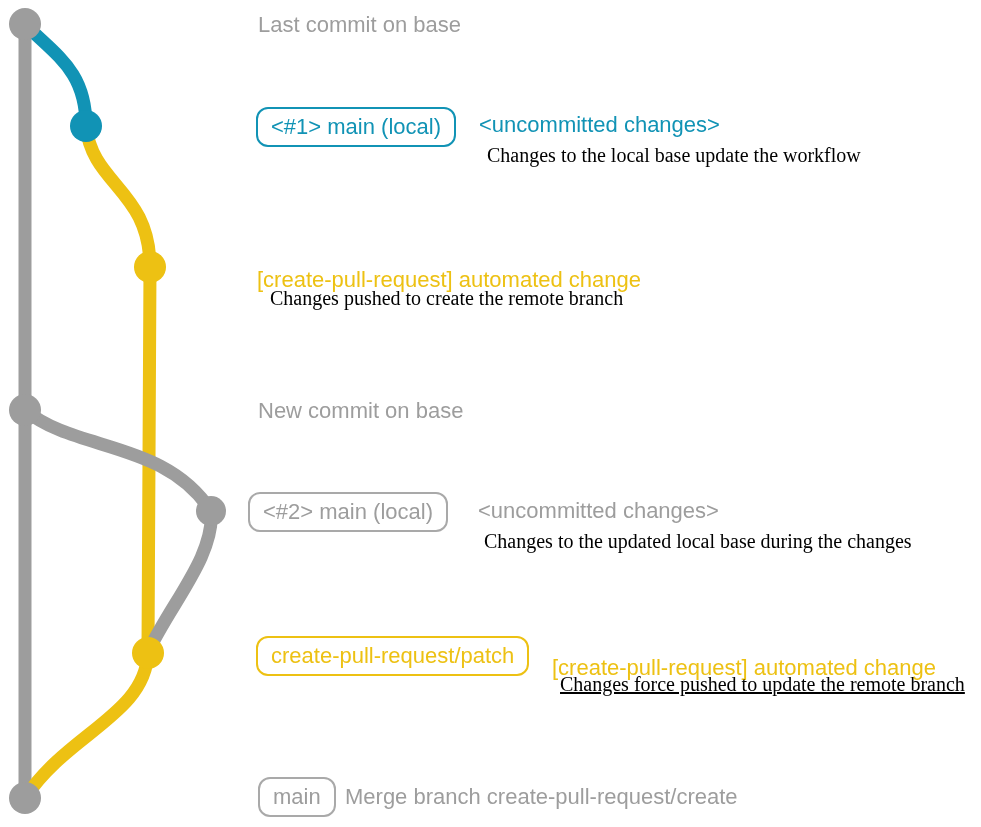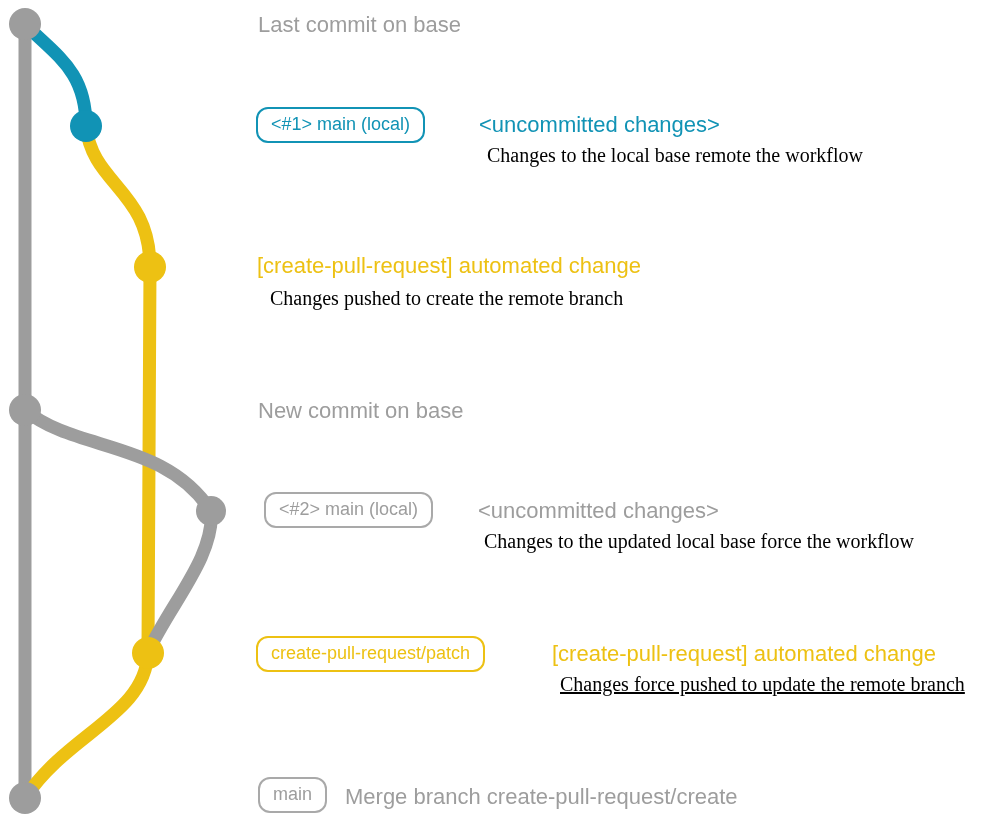--- a/index.html
+++ b/index.html
@@ -38,26 +38,26 @@
   .lbl {
     position: absolute;
     white-space: nowrap;
     font-size: 22px;
     line-height: 1.15;
   }
   .sans  { font-family: "Liberation Sans", sans-serif; }
   .serif { font-family: "Liberation Serif", serif; font-size: 20px; color: var(--text-black); }
   .gray   { color: var(--gray); }
   .teal   { color: var(--teal); }
-  .yellow { color: var(--yellow); }
+  .yellow { color: var(--yellow); margin-top: 14px; }
 
   .badge {
     position: absolute;
     white-space: nowrap;
-    font-size: 18px;
+    font-size: 22px;
     line-height: 1.15;
     padding: 5px 13px 6px 13px;
     border-radius: 12px;
     border: 2px solid;
   }
   .badge-teal   { color: var(--teal);   border-color: var(--teal); }
   .badge-yellow { color: var(--yellow); border-color: var(--yellow); }
   .badge-gray   { color: var(--gray);   border-color: var(--gray-border); }
 </style>
 </head>
@@ -81,30 +81,30 @@
     <circle class="node n-gray" cx="25" cy="410" r="16"></circle>
     <circle class="node n-gray" cx="211" cy="511" r="15"></circle>
     <circle class="node n-yellow" cx="148" cy="653" r="16"></circle>
     <circle class="node n-gray" cx="25" cy="798" r="16"></circle>
   </svg>
 
   <div class="lbl sans gray" style="left:258px; top:12px;">Last commit on base</div>
 
   <div class="badge badge-teal" style="left:256px; top:107px;">&lt;#1&gt; main (local)</div>
   <div class="lbl sans teal" style="left:479px; top:112px;">&lt;uncommitted changes&gt;</div>
-  <div class="lbl serif" style="left:487px; top:144px;">Changes to the local base remote the workflow</div>
+  <div class="lbl serif" style="left:487px; top:144px;">Changes to the local base update the workflow</div>
 
   <div class="lbl sans yellow" style="left:257px; top:253px;">[create-pull-request] automated change</div>
   <div class="lbl sans gray" style="left:258px; top:398px;">New commit on base</div>
 
   <div class="lbl serif" style="left:270px; top:287px;">Changes pushed to create the remote branch</div>
 
-  <div class="badge badge-gray" style="left:264px; top:492px;">&lt;#2&gt; main (local)</div>
+  <div class="badge badge-gray" style="left:248px; top:492px;">&lt;#2&gt; main (local)</div>
   <div class="lbl sans gray" style="left:478px; top:498px;">&lt;uncommitted changes&gt;</div>
-  <div class="lbl serif" style="left:484px; top:530px;">Changes to the updated local base force the workflow</div>
+  <div class="lbl serif" style="left:484px; top:530px;">Changes to the updated local base during the changes</div>
 
   <div class="badge badge-yellow" style="left:256px; top:636px;">create-pull-request/patch</div>
   <div class="lbl sans yellow" style="left:552px; top:641px;">[create-pull-request] automated change</div>
   <div class="lbl serif" style="left:560px; top:673px;text-decoration:underline;">Changes force pushed to update the remote branch</div>
 
   <div class="badge badge-gray" style="left:258px; top:777px;">main</div>
   <div class="lbl sans gray" style="left:345px; top:784px;">Merge branch create-pull-request/create</div>
 
 </div>
 

